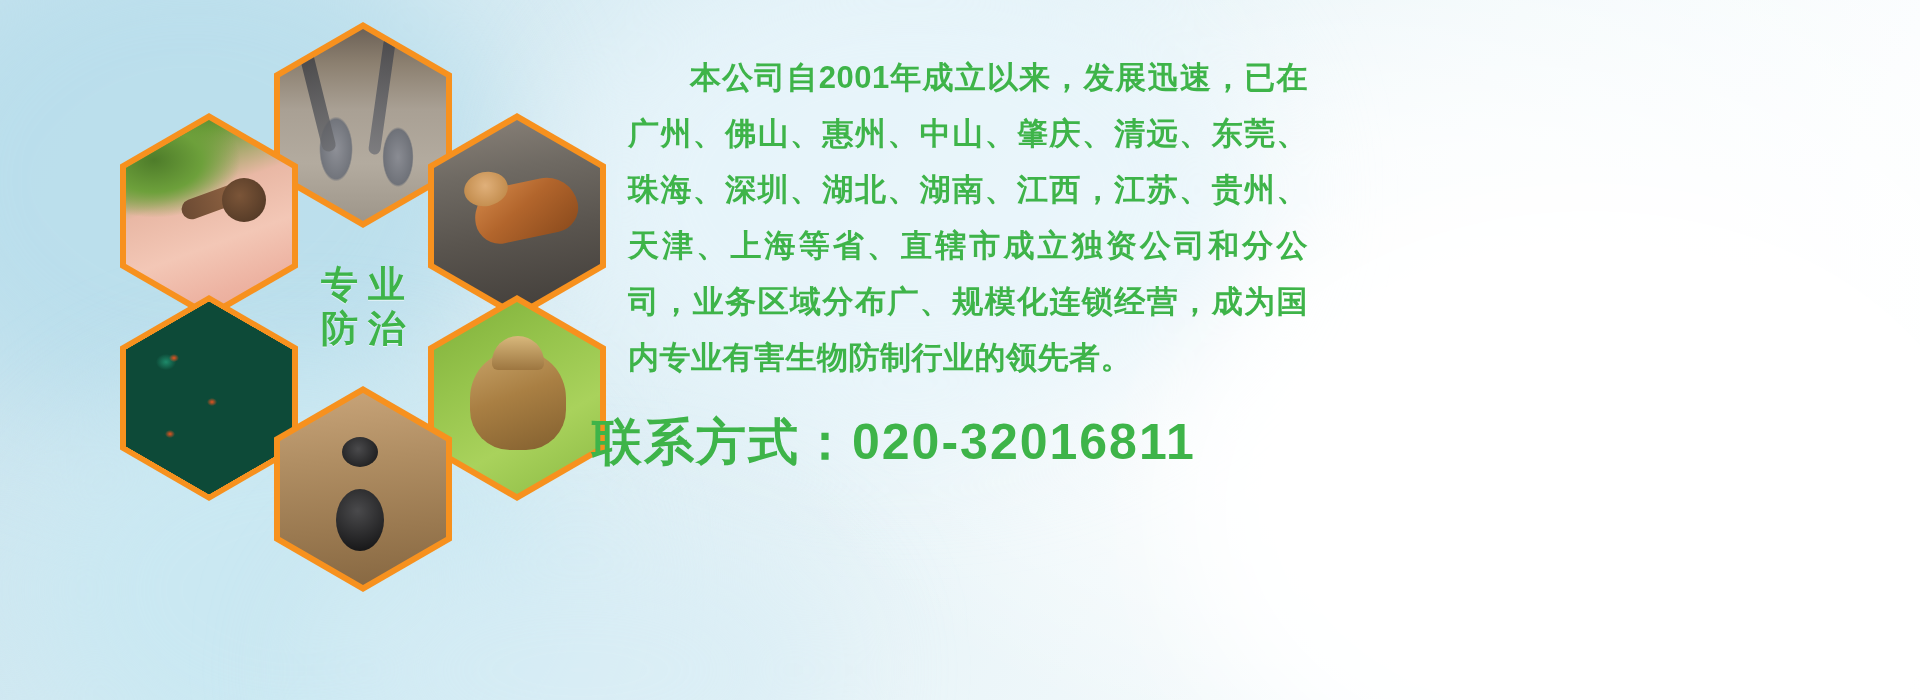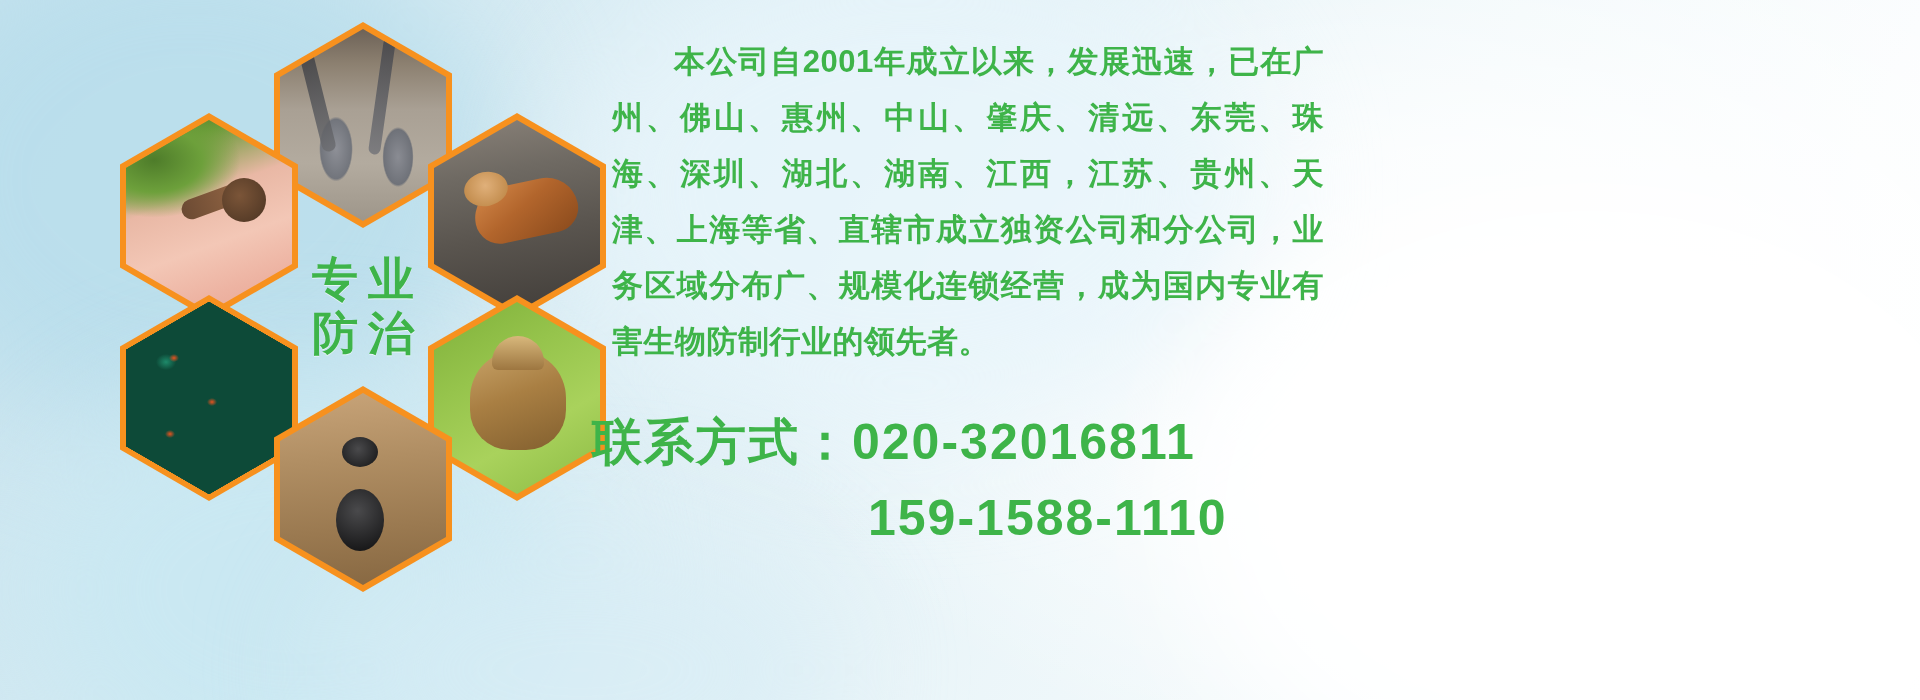--- a/index.html
+++ b/index.html
@@ -43,21 +43,21 @@
   .hex.h-mosquito {left:32px;  top:103px;}
   .hex.h-roach    {left:340px; top:103px;}
   .hex.h-center   {left:186px; top:194px; background:transparent;}
   .hex.h-flies    {left:32px;  top:285px;}
   .hex.h-stinkbug {left:340px; top:285px;}
   .hex.h-ant      {left:186px; top:376px;}
 
   .hex.h-center .inner{background:transparent;flex-direction:column;}
   #center-label{
     color:#3eb449;font-weight:700;line-height:1.08;text-align:center;
-    font-size:46px;letter-spacing:10px;text-indent:10px;
+    font-size:37px;letter-spacing:10px;text-indent:10px;
     text-shadow:0 1px 0 rgba(255,255,255,.6);
   }
   #center-label .ln{display:block;}
   #center-label .ln2{margin-top:4px;}
 
   
   .art.rats{
     background:
       radial-gradient(28px 54px at 56px 120px,#8e9097 0%,#72757c 55%,rgba(0,0,0,0) 60%),
       radial-gradient(26px 50px at 118px 128px,#8a8c93 0%,#6f7279 55%,rgba(0,0,0,0) 60%),
@@ -116,21 +116,21 @@
     border-radius:48px 48px 40px 40px;}
   .art.stinkbug:after{content:"";position:absolute;left:58px;top:34px;width:52px;height:34px;
     background:linear-gradient(180deg,#d8b87c,#9d7640);border-radius:26px 26px 6px 6px;}
 
   
   #copy-block{
     position:absolute;left:612px;top:34px;width:712px;
     color:#3eb449;font-size:31px;line-height:56px;font-weight:700;
     letter-spacing:.5px;
   }
-  #copy-block p{margin:0;text-indent:62px;text-align:justify;text-justify:inter-character;}
+  #copy-block p{margin:16px;text-indent:62px;text-align:justify;text-justify:inter-character;}
 
   #contact-block{position:absolute;left:592px;top:404px;width:760px;color:#3eb449;font-weight:700;}
   .contact-line{font-size:50px;line-height:76px;letter-spacing:2px;white-space:nowrap;}
   .contact-line.l1{text-align:left;}
   .contact-line.l2{text-align:left;padding-left:276px;}
 </style>
 </head>
 <body>
 
 <div id="banner">
@@ -189,16 +189,15 @@
     </div>
 
   </div>
 
   <div id="copy-block">
     <p>本公司自2001年成立以来，发展迅速，已在广州、佛山、惠州、中山、肇庆、清远、东莞、珠海、深圳、湖北、湖南、江西，江苏、贵州、天津、上海等省、直辖市成立独资公司和分公司，业务区域分布广、规模化连锁经营，成为国内专业有害生物防制行业的领先者。</p>
   </div>
 
   <div id="contact-block">
     <div class="contact-line l1">联系方式：020-32016811</div>
-    <div class="contact-line l2">159-1588-1110</div>
   </div>
 
 </div>
 
 </body></html>

